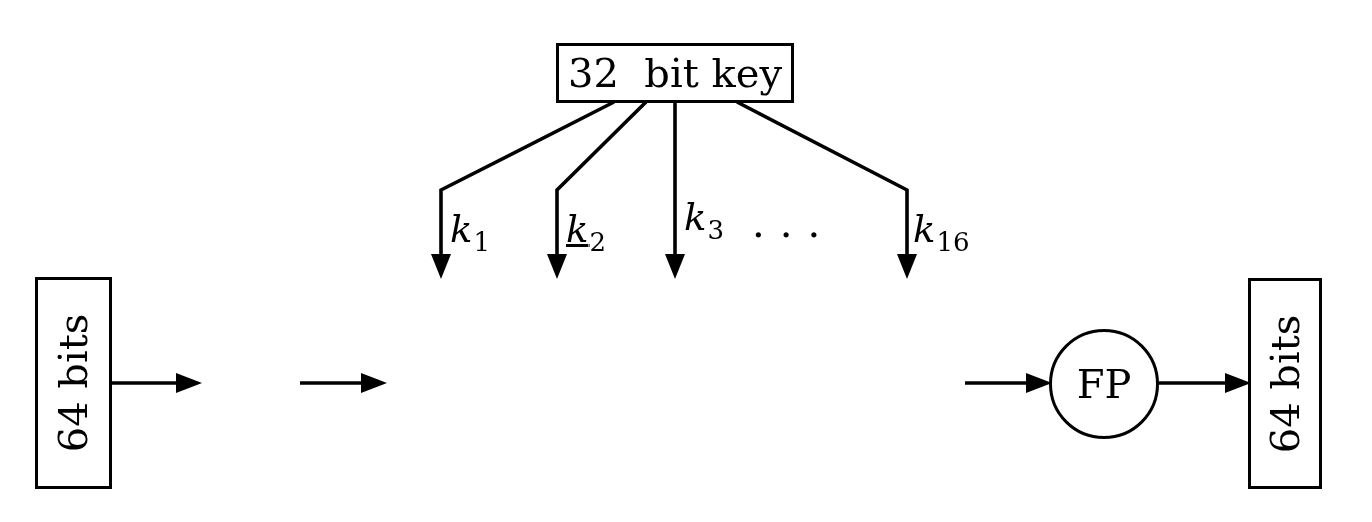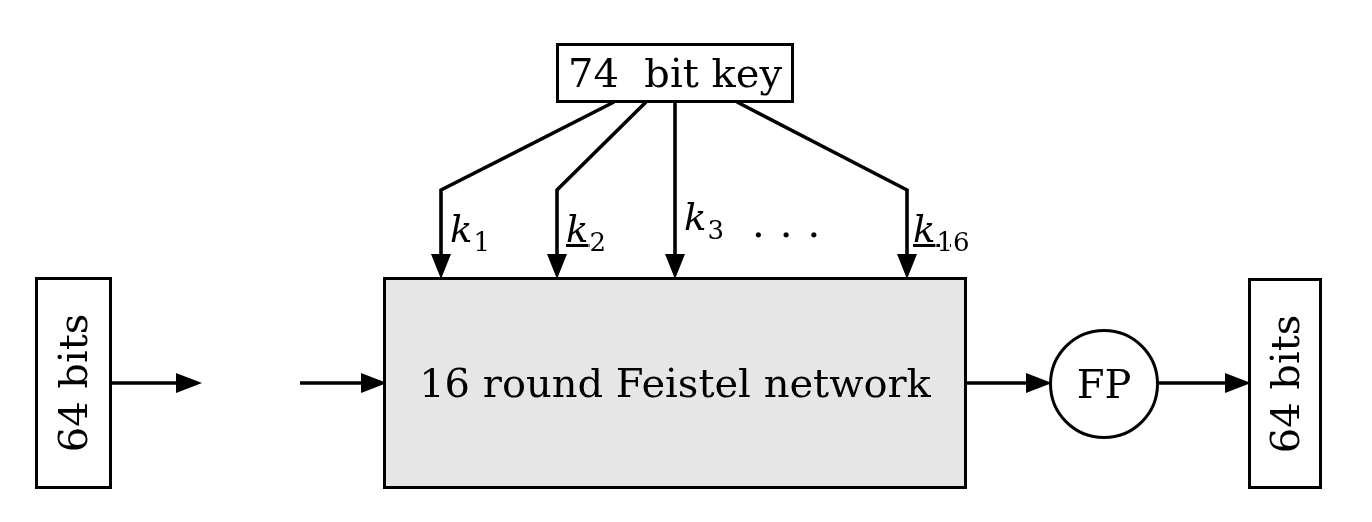--- a/index.html
+++ b/index.html
@@ -94,45 +94,42 @@
     <path class="ah" d="M387,383 L361,373 L361,393 Z"></path>
 
     <path class="ln" d="M965,383 L1030,383"></path>
     <path class="ah" d="M1052,383 L1026,373 L1026,393 Z"></path>
 
     <path class="ln" d="M1158,383 L1229,383"></path>
     <path class="ah" d="M1251,383 L1225,373 L1225,393 Z"></path>
   </svg>
 
   <div class="node" style="left:556px; top:43px; width:238px; height:60px;">
-    <span class="keylabel">74  bit key</span>
+    <span class="keylabel">32  bit key</span>
   </div>
 
   <div class="sublabel" style="left:450px; top:195px;">
     <span>k</span><sub>1</sub>
   </div>
   <div class="sublabel" style="left:566px; top:195px;text-decoration:underline;">
     <span>k</span><sub>2</sub>
   </div>
   <div class="sublabel" style="left:684px; top:183px;">
     <span>k</span><sub>3</sub>
   </div>
   <div class="dots" style="left:752px; top:203px;">...</div>
-  <div class="sublabel" style="left:913px; top:195px;text-decoration:underline;">
+  <div class="sublabel" style="left:913px; top:195px;">
     <span>k</span><sub>16</sub>
   </div>
 
   <div class="node" style="left:35px; top:277px; width:77px; height:212px;">
     <span class="vlabel">64 bits</span>
   </div>
 
 
-  <div class="node gray" style="left:383px; top:277px; width:584px; height:212px;">
-    <span>16 round Feistel network</span>
-  </div>
 
   <div class="node circle" style="left:1049px; top:329px; width:110px; height:110px;">
     <span>FP</span>
   </div>
 
   <div class="node" style="left:1248px; top:278px; width:74px; height:211px;">
     <span class="vlabel">64 bits</span>
   </div>
 
 </div>

